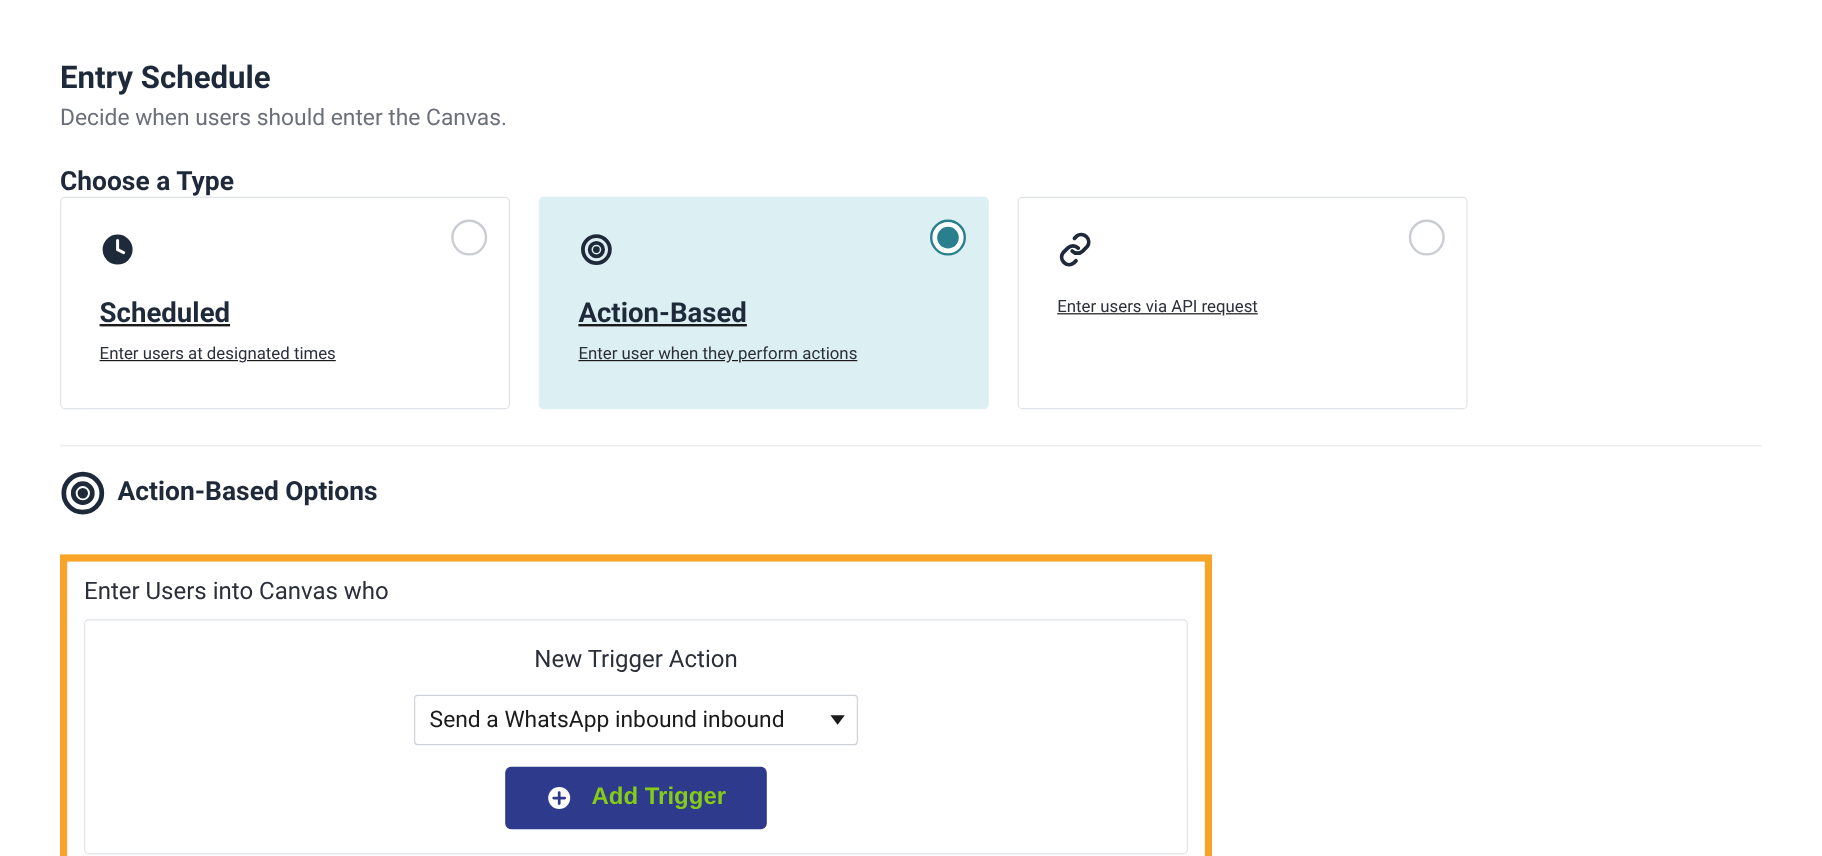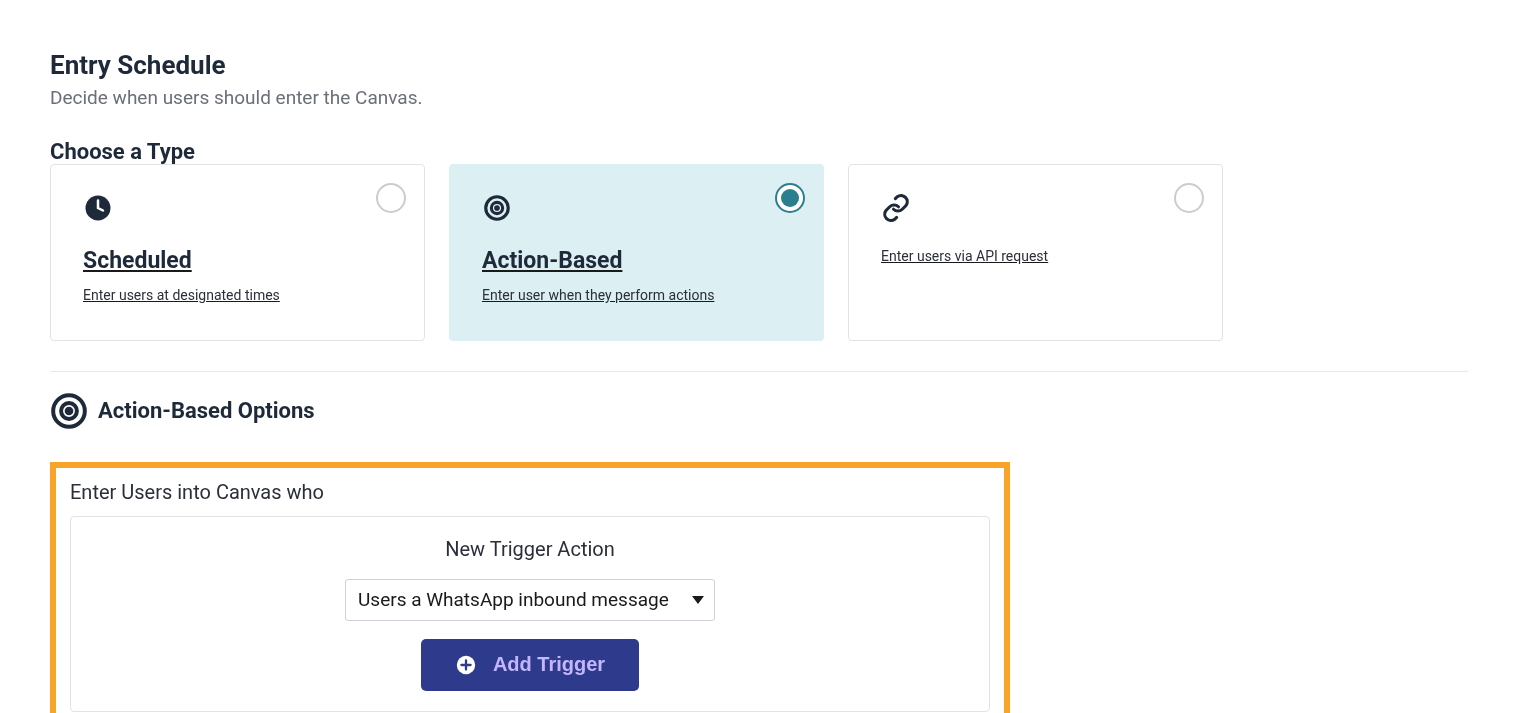--- a/index.html
+++ b/index.html
@@ -163,21 +163,21 @@
       top: 50%;
       transform: translateY(-50%);
       width: 0;
       height: 0;
       border-left: 6px solid transparent;
       border-right: 6px solid transparent;
       border-top: 8px solid #1a1a1a;
     }
     .add-trigger-btn {
       background: #2e3a8c;
-      color: #c4b5fd;
+      color: #84cc16;
       border: none;
       border-radius: 5px;
       height: 52px;
       padding: 0 34px;
       font-size: 20px;
       font-weight: 600;
       display: flex;
       align-items: center;
       gap: 16px;
       cursor: pointer;
@@ -246,21 +246,21 @@
       </svg>
   </div>
   <div class="options-header-text">Action-Based Options</div>
 </div>
 
 <div class="highlight-box">
   <div class="enter-users-label">Enter Users into Canvas who</div>
   <div class="trigger-row">
     <div class="trigger-label">New Trigger Action</div>
     <div class="trigger-select">
-      <span class="trigger-select-text">Users a WhatsApp inbound message</span>
+      <span class="trigger-select-text">Send a WhatsApp inbound inbound</span>
       <span class="trigger-select-caret"></span>
     </div>
     <button class="add-trigger-btn">
       <span class="plus-icon">
         <svg viewBox="0 0 24 24" fill="#ffffff">
             <circle cx="12" cy="12" r="10"></circle>
             <path d="M12 7v10M7 12h10" stroke="#2e3a8c" stroke-width="2.5" stroke-linecap="round"></path>
           </svg>
       </span>
       <span>Add Trigger</span>

